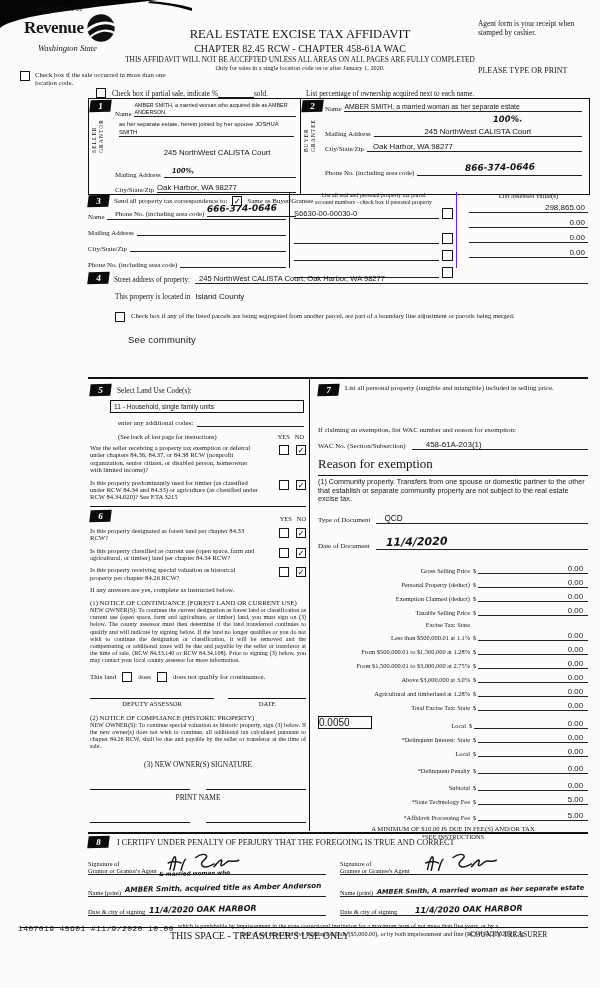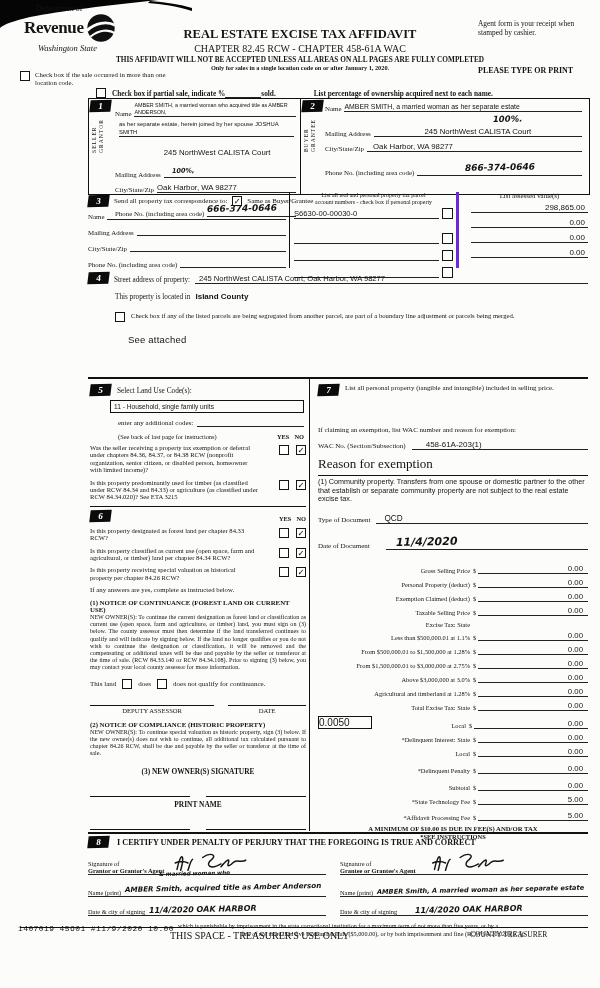--- a/index.html
+++ b/index.html
@@ -1,19 +1,19 @@
 <!DOCTYPE html>
 <html><head>
 <meta charset="utf-8">
 <style>
   html,body{margin:0;padding:0;background:#e8e8e8;}
   .page{position:relative;width:600px;height:988px;background:#fcfcfa;color:#141414;
         font-family:"Liberation Serif",serif;overflow:hidden;}
   .abs{position:absolute;}
-  .b{font-weight:bold;}
+  .b{font-weight:normal;}
   .i{font-style:italic;}
   .ctr{text-align:center;}
   .typed{font-family:"Liberation Sans",sans-serif;}
   .hand{font-family:"DejaVu Sans",sans-serif;font-weight:700;font-style:italic;
         transform:rotate(-1.2deg);transform-origin:left bottom;display:inline-block;}
   .ul{border-bottom:1px solid #222;}
   .fline{flex:1;border-bottom:1px solid #222;min-height:8px;}
   .cb{display:inline-block;width:8px;height:8px;border:1px solid #151515;line-height:8px;
       font-size:8.5px;text-align:center;vertical-align:-1px;background:#fff;flex:0 0 auto;
       font-family:"DejaVu Sans",sans-serif;font-style:normal;font-weight:bold;}
@@ -183,21 +183,21 @@
       <div class="prow" style="margin-bottom:6px">
           <span class="fline"></span>
           <span class="cb" style="width:9px;height:9px"></span>
         </div>
       <div class="prow">
           <span class="fline"></span>
           <span class="cb" style="width:9px;height:9px"></span>
         </div>
     </div>
 
-    <div class="abs" style="left:368px;top:-3px;width:132px;height:76px;border-left:3px solid #6d28d9;padding-left:12px;box-sizing:border-box">
+    <div class="abs" style="left:368px;top:-3px;width:132px;height:76px;border-left:1px solid #6d28d9;padding-left:12px;box-sizing:border-box">
       <div class="ctr" style="font-size:6.9px">List assessed value(s)</div>
       <div class="ul typed" style="font-size:8px;text-align:right;margin-top:4px;padding-right:3px">298,865.00</div>
       <div class="ul typed" style="font-size:8px;text-align:right;margin-top:5px;padding-right:3px">0.00</div>
       <div class="ul typed" style="font-size:8px;text-align:right;margin-top:5px;padding-right:3px">0.00</div>
       <div class="ul typed" style="font-size:8px;text-align:right;margin-top:5px;padding-right:3px">0.00</div>
     </div>
   </div>
 
   <div class="abs" style="left:88px;top:272px;width:500px">
     <div style="display:flex;align-items:flex-end;gap:5px;font-size:7.2px">
@@ -206,21 +206,21 @@
       <span class="fline typed" style="font-size:7.6px;padding-left:4px">245 NorthWest CALISTA Court, Oak Harbor, WA  98277</span>
     </div>
     <div style="display:flex;align-items:flex-end;gap:5px;font-size:7.2px;margin:8px 0 0 27px">
       <span>This property is located in</span>
       <span class="typed b" style="font-size:8px">Island County</span>
     </div>
     <div style="display:flex;gap:6px;font-size:6.7px;margin:11px 0 0 27px">
       <span class="cb"></span>
       <span>Check box if any of the listed parcels are being segregated from another parcel, are part of a boundary line adjustment or parcels being merged.</span>
     </div>
-    <div class="typed" style="font-size:9.5px;margin:12px 0 0 40px;letter-spacing:0.2px">See attached</div>
+    <div class="typed" style="font-size:9.5px;margin:12px 0 0 40px;letter-spacing:0.2px">See community</div>
   </div>
 
   <div class="hr" style="left:88px;top:377px;width:500px;height:2px"></div>
   <div class="hr" style="left:309px;top:379px;width:1px;height:452px"></div>
 
   <div class="abs" style="left:90px;top:384px;width:216px">
     <div style="display:flex;gap:6px;align-items:center;font-size:7.3px">
       <span class="badge">5</span>
       <span>Select Land Use Code(s):</span>
     </div>
@@ -318,21 +318,21 @@
       <span>WAC No. (Section/Subsection)</span>
       <span class="fline typed" style="font-size:8px;padding-left:14px">458-61A-203(1)</span>
     </div>
     <div style="font-size:13px;margin-top:6px">Reason for exemption</div>
     <div class="hr" style="position:static;width:100%;height:1px;margin-top:3px"></div>
     <div class="typed" style="font-size:7.2px;line-height:8.6px;margin-top:2px">(1) Community property. Transfers from one spouse or domestic partner to the other that establish or separate community property are not subject to the real estate excise tax.</div>
     <div style="display:flex;align-items:flex-end;gap:6px;font-size:7px;margin-top:10px">
       <span>Type of Document</span>
       <span class="fline typed" style="font-size:8.2px;padding-left:8px">QCD</span>
     </div>
-    <div style="display:flex;align-items:flex-end;gap:16px;font-size:7px;margin-top:8px;height:18px">
+    <div style="display:flex;align-items:flex-end;gap:6px;font-size:7px;margin-top:8px;height:18px">
       <span>Date of Document</span>
       <span class="fline"><span class="hand" style="font-size:11px;margin-left:10px">11/4/2020</span></span>
     </div>
 
     <div style="margin-top:14px">
       <div class="mrow">
           <span class="mlab">Gross Selling Price</span>
           <span class="md">$</span>
           <span class="mline">0.00</span>
         </div>

